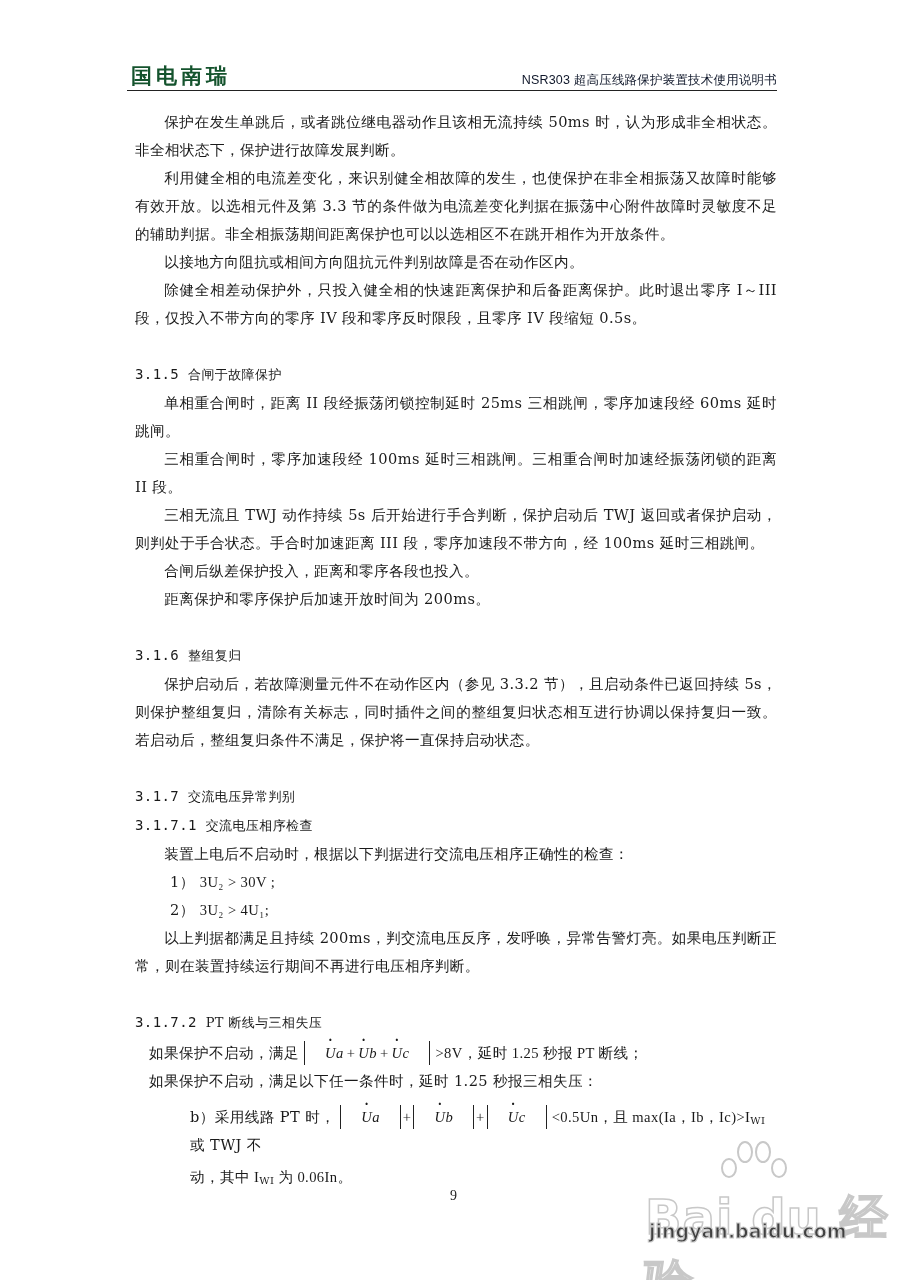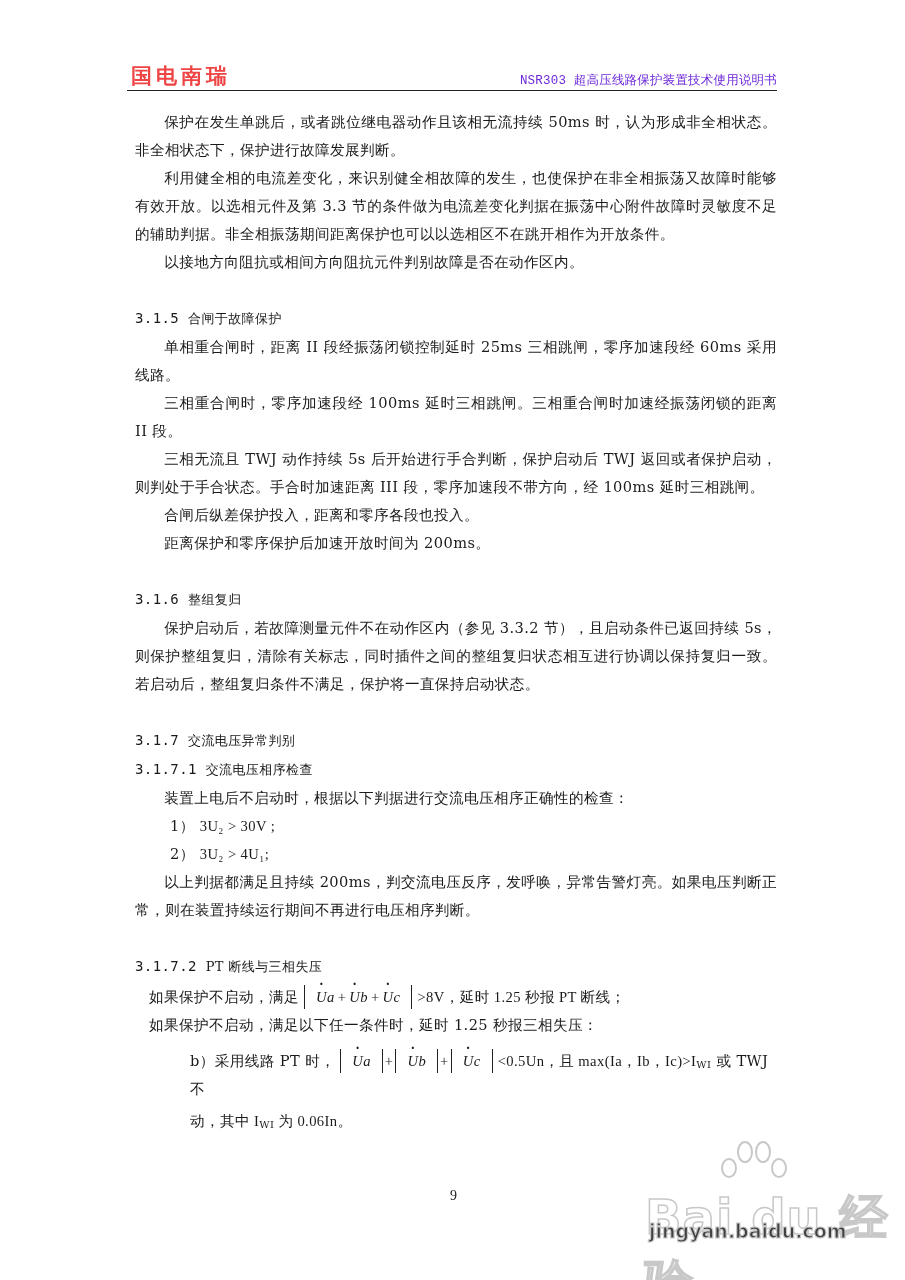--- a/index.html
+++ b/index.html
@@ -5,41 +5,41 @@
     * { margin: 0; padding: 0; box-sizing: border-box; }
     html, body { width: 905px; height: 1280px; background: #ffffff; overflow: hidden; }
     body { position: relative; font-family: "DejaVu Serif", "Liberation Serif", serif; color: #1a1a1a; }
 
     .page-header {
       position: absolute; left: 127px; top: 62px; width: 650px; height: 29px;
       border-bottom: 1.5px solid #222;
     }
     .brand {
       position: absolute; left: 4px; top: 0px;
-      font-family: "DejaVu Serif", serif; font-weight: bold; font-size: 21px; letter-spacing: 4px; color: #ef4444;
+      font-family: "DejaVu Serif", serif; font-weight: bold; font-size: 21px; letter-spacing: 4px; color: #14532d;
     }
     .doc-title {
       position: absolute; right: 0px; top: 10px;
-      font-family: Liberation Mono, monospace; font-size: 12.5px; color: #6d28d9; letter-spacing: 0.2px;
+      font-family: Liberation Sans, sans-serif; font-size: 12.5px; color: #0f172a; letter-spacing: 0.2px;
     }
 
     .content {
       position: absolute; left: 135px; top: 108px; width: 642px;
       font-size: 14.6px; line-height: 28px; letter-spacing: 0.4px;
     }
     .p { text-indent: 2em; text-align: justify; }
     .h { font-family: "DejaVu Sans Mono", monospace; font-size: 14px; }
     .h .ht { font-family: "DejaVu Serif", serif; font-size: 13px; }
     .gap { height: 28px; }
     .list { padding-left: 35px; }
     .cond { padding-left: 55px; }
     .f { font-family: "Liberation Serif", serif; margin-top: 35px; }
     .i { font-family: "Liberation Serif", serif; }
     sub { font-size: 10px; vertical-align: -2px; line-height: 0; }
-    .abs { display: inline-block; border-left: 1.3px solid #222; border-right: 1.3px solid #222; padding: 0 11px; line-height: 24px; font-family: "Liberation Serif", serif; font-style: italic; text-align: right; }
+    .abs { display: inline-block; border-left: 1.3px solid #222; border-right: 1.3px solid #222; padding: 0 20px; line-height: 24px; font-family: "Liberation Serif", serif; font-style: italic; text-align: right; }
     .dot { position: relative; display: inline-block; }
     .dot::before { content: "·"; position: absolute; left: 3px; top: -12px; font-style: normal; font-weight: bold; font-size: 14px; }
     .plus { font-style: normal; padding: 0 3px; }
     .mid { font-family: "Liberation Serif", serif; padding: 0 2px; }
 
     .page-number {
       position: absolute; left: 450px; top: 1188px; font-family: "Liberation Serif", serif; font-size: 14px; color: #222;
     }
 
     .watermark { position: absolute; left: 645px; top: 1140px; width: 255px; height: 110px; }
@@ -58,27 +58,28 @@
 
 <div class="page-header">
   <span class="brand">国电南瑞</span>
   <span class="doc-title">NSR303 超高压线路保护装置技术使用说明书</span>
 </div>
 
 <div class="content">
   <div class="p">保护在发生单跳后，或者跳位继电器动作且该相无流持续 50ms 时，认为形成非全相状态。非全相状态下，保护进行故障发展判断。</div>
   <div class="p">利用健全相的电流差变化，来识别健全相故障的发生，也使保护在非全相振荡又故障时能够有效开放。以选相元件及第 3.3 节的条件做为电流差变化判据在振荡中心附件故障时灵敏度不足的辅助判据。非全相振荡期间距离保护也可以以选相区不在跳开相作为开放条件。</div>
   <div class="p">以接地方向阻抗或相间方向阻抗元件判别故障是否在动作区内。</div>
+  <div class="p">除健全相差动保护外，只投入健全相的快速距离保护和后备距离保护。此时退出零序 I～III 段，仅投入不带方向的零序 IV 段和零序反时限段，且零序 IV 段缩短 0.5s。</div>
 
   <div class="gap"></div>
   <div class="h">
     <span>3.1.5</span>
     <span class="ht">合闸于故障保护</span>
   </div>
-  <div class="p">单相重合闸时，距离 II 段经振荡闭锁控制延时 25ms 三相跳闸，零序加速段经 60ms 采用线路。</div>
+  <div class="p">单相重合闸时，距离 II 段经振荡闭锁控制延时 25ms 三相跳闸，零序加速段经 60ms 延时跳闸。</div>
   <div class="p">三相重合闸时，零序加速段经 100ms 延时三相跳闸。三相重合闸时加速经振荡闭锁的距离 II 段。</div>
   <div class="p">三相无流且 TWJ 动作持续 5s 后开始进行手合判断，保护启动后 TWJ 返回或者保护启动，则判处于手合状态。手合时加速距离 III 段，零序加速段不带方向，经 100ms 延时三相跳闸。</div>
   <div class="p">合闸后纵差保护投入，距离和零序各段也投入。</div>
   <div class="p">距离保护和零序保护后加速开放时间为 200ms。</div>
 
   <div class="gap"></div>
   <div class="h">
     <span>3.1.6</span>
     <span class="ht">整组复归</span>
   </div>

